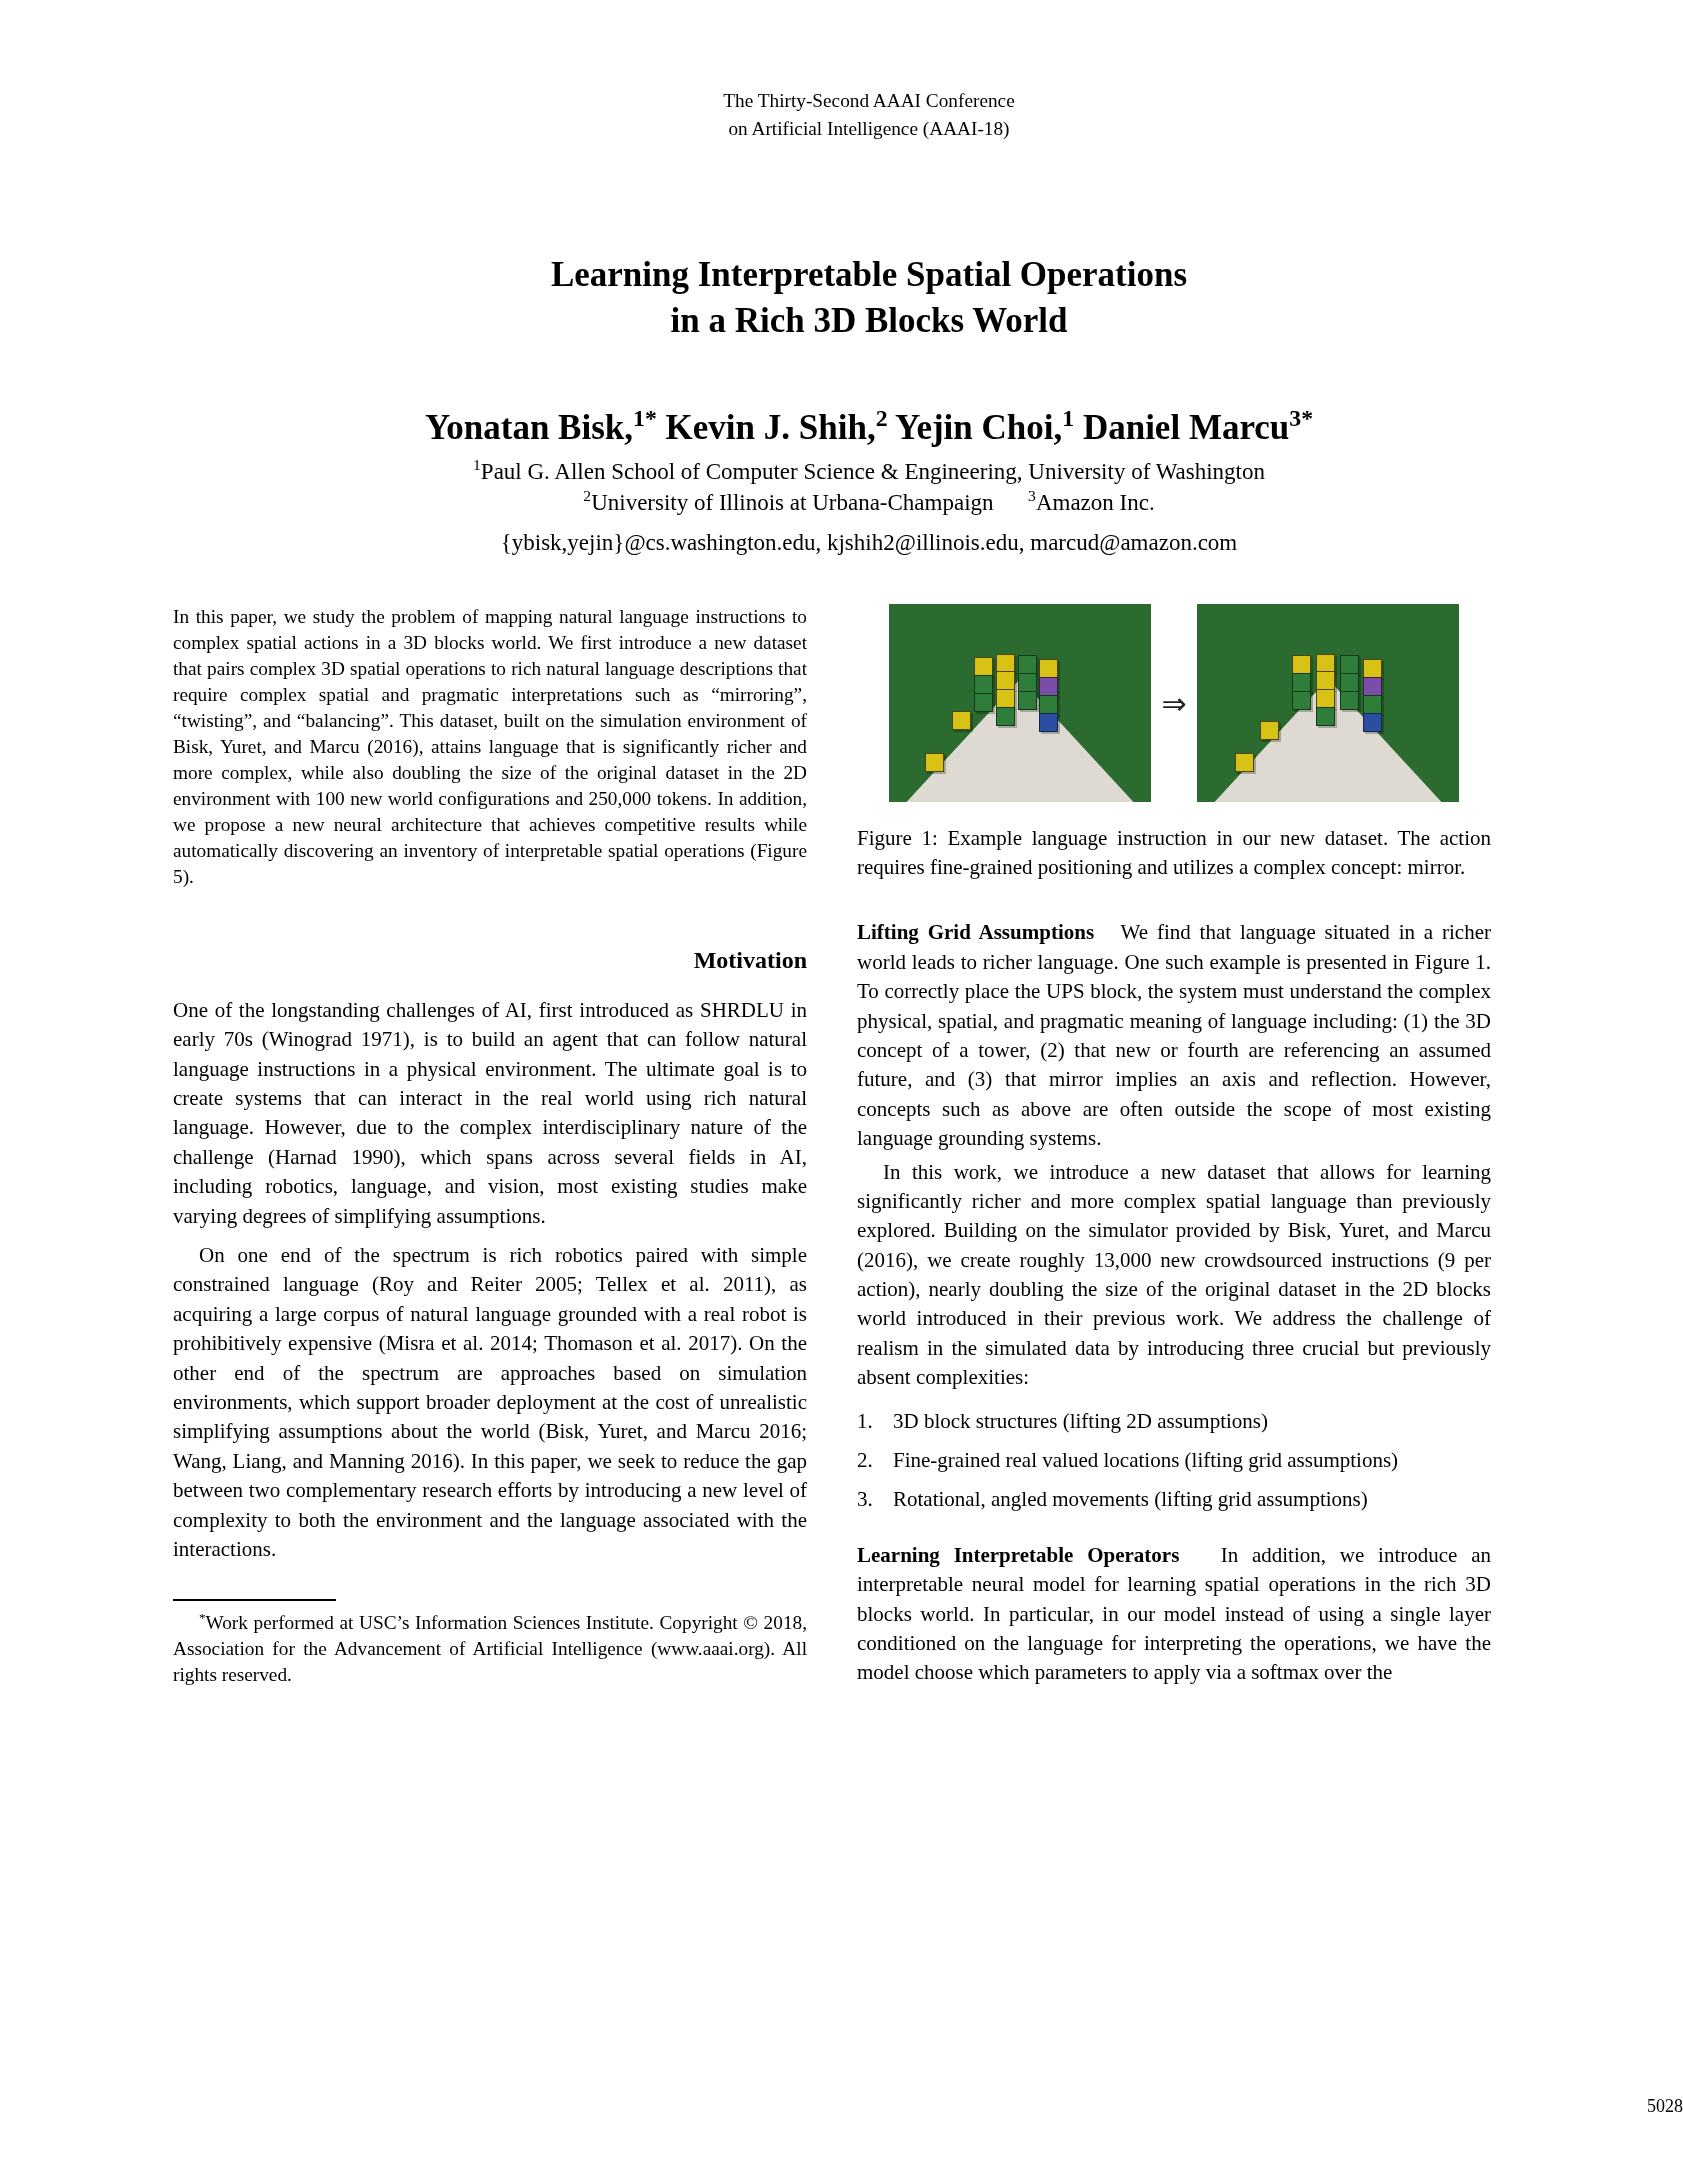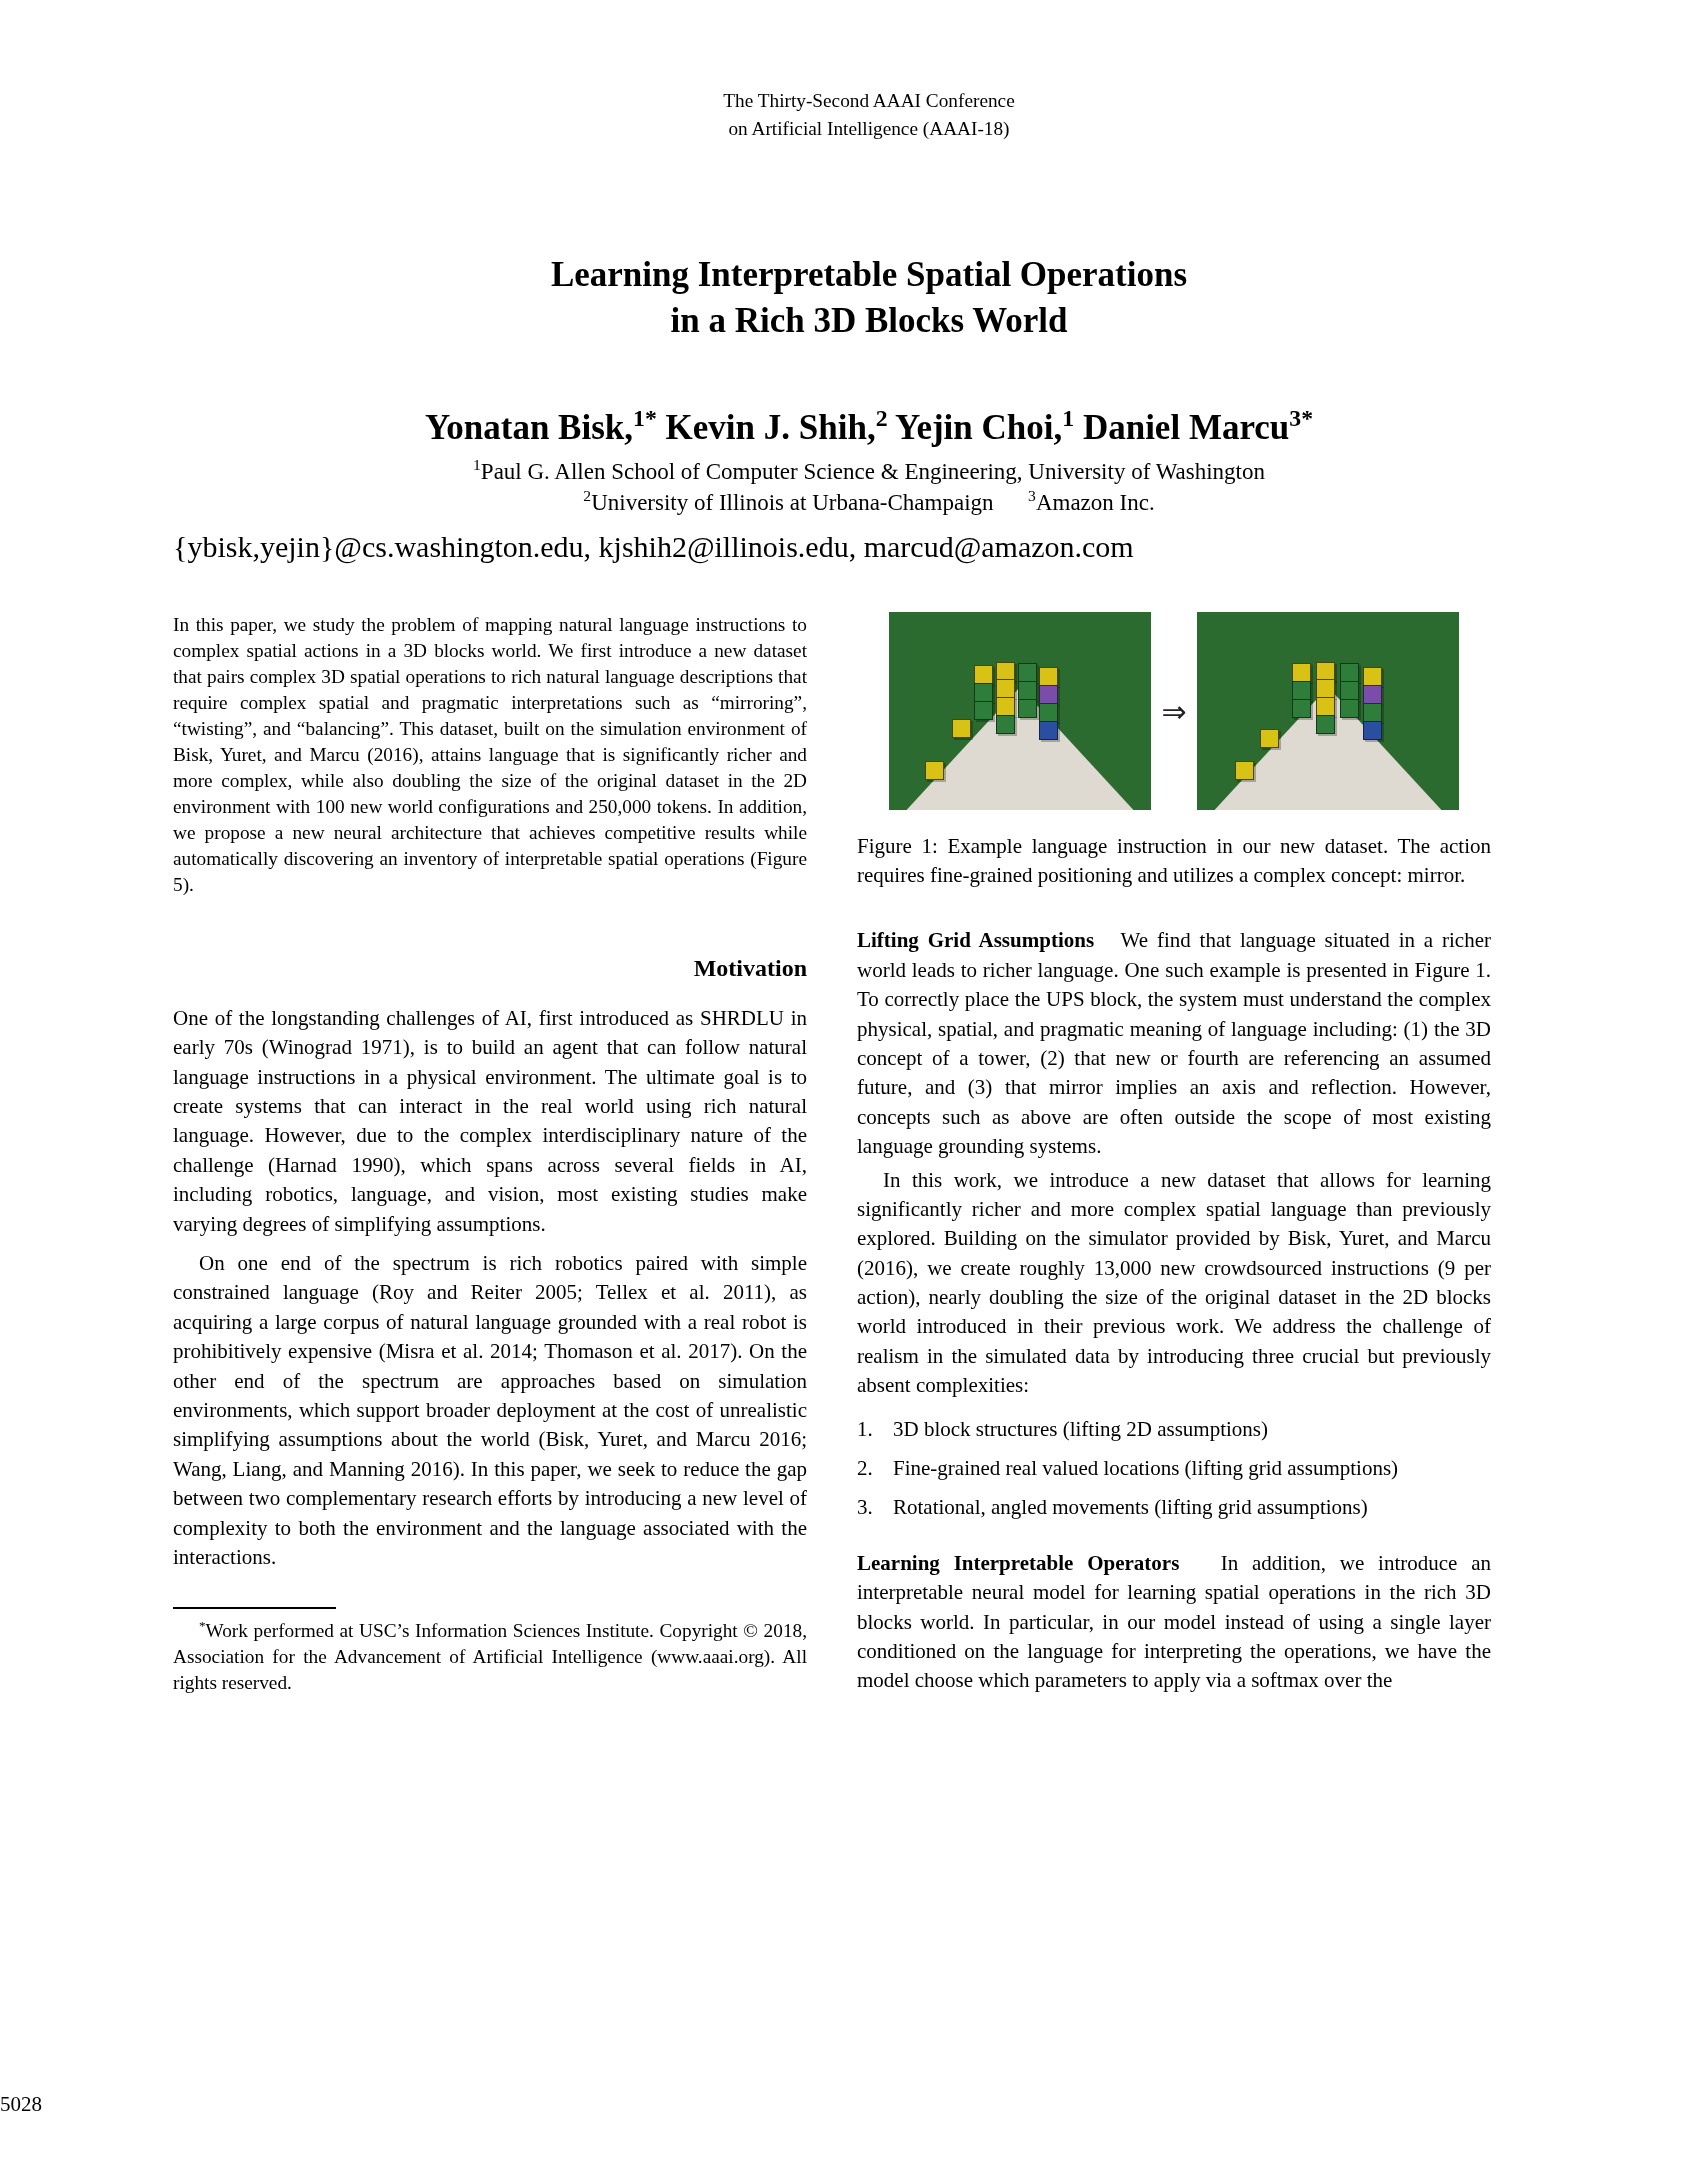--- a/index.html
+++ b/index.html
@@ -42,22 +42,22 @@
     margin-top: 61px;
     line-height: 1.3;
   }
   .affils {
     text-align: center;
     font-size: 23px;
     line-height: 1.34;
     margin-top: 6px;
   }
   .emails {
-    text-align: left;
-    font-size: 30px;
+    text-align: center;
+    font-size: 23px;
     margin-top: 12px;
   }
   sup {
     font-size: 0.68em;
     vertical-align: super;
     line-height: 0;
   }
   .columns {
     display: flex;
     margin-top: 48px;
@@ -174,22 +174,22 @@
   .footnote {
     font-size: 19.3px;
     line-height: 1.35;
     text-align: justify;
   }
   .pagenum {
     position: absolute;
     bottom: 61px;
     left: 0;
     width: 100%;
-    text-align: left;
-    font-size: 21px;
+    text-align: right;
+    font-size: 18px;
   }
   .spacer-lg { height: 40px; }
 </style>
 </head>
 <body>
 
 <div class="page">
 
   <div class="conf-header">
     <div>The Thirty-Second AAAI Conference</div>

